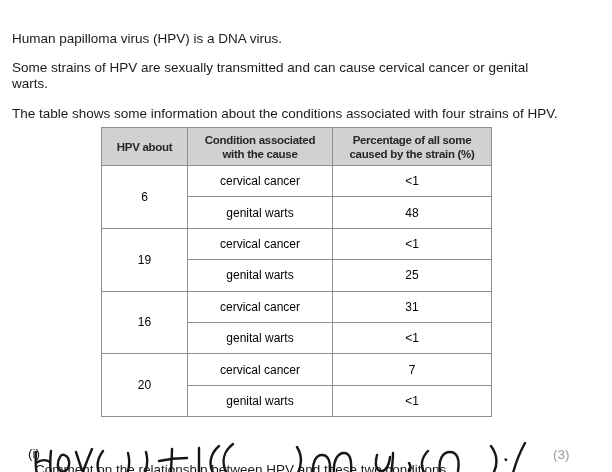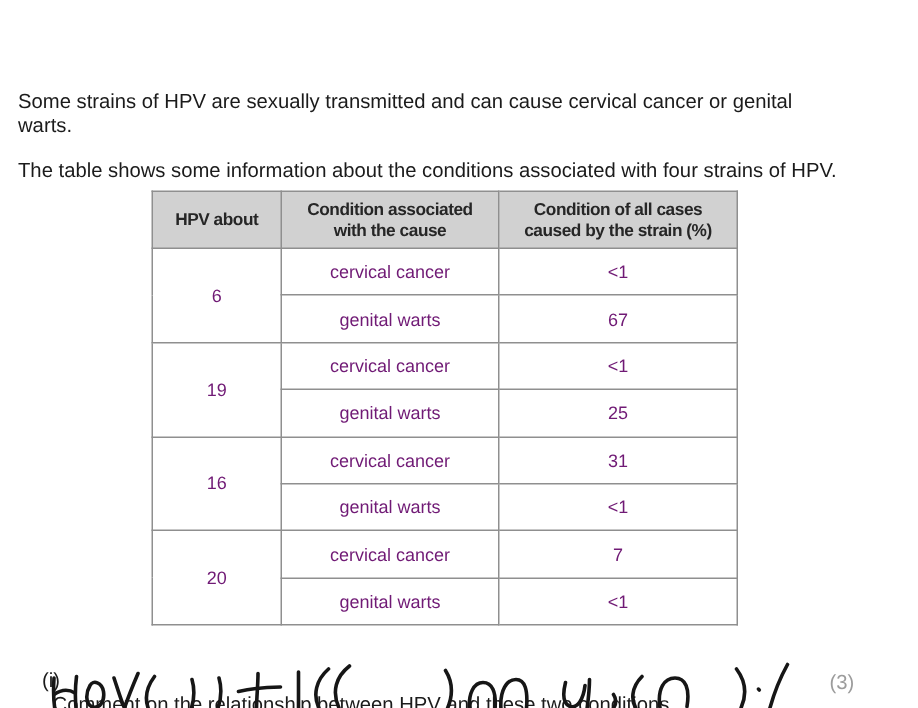--- a/index.html
+++ b/index.html
@@ -53,21 +53,21 @@
     color: #262626;
     letter-spacing: -0.3px;
     white-space: pre;
   }
   .col-strain { width: 85px; }
   .col-condition { width: 144px; }
   .col-percentage { width: 158px; }
   .hpv-table tbody td {
     height: 30.4px;
     font-size: 12px;
-    color: #701a75;
+    color: #000000;
     background: #ffffff;
   }
   .strain-cell {
     font-size: 12.5px;
   }
 
   .question-line {
     position: absolute;
     left: 13px;
     top: 430px;
@@ -94,43 +94,44 @@
     width: 612px;
     height: 472px;
     pointer-events: none;
   }
 </style>
 </head>
 <body>
 
 <div class="page">
 
+  <p class="para para-1">Human papilloma virus (HPV) is a DNA virus.</p>
   <p class="para para-3">The table shows some information about the conditions associated with four strains of HPV.</p>
   <p class="para para-2">Some strains of HPV are sexually transmitted and can cause cervical cancer or genital
 warts.</p>
 
   <table class="hpv-table">
     <thead>
       <tr>
         <th class="col-strain">HPV about</th>
         <th class="col-condition">Condition associated
 with the cause</th>
-        <th class="col-percentage">Condition of all cases
+        <th class="col-percentage">Percentage of all some
 caused by the strain (%)</th>
       </tr>
     </thead>
     <tbody>
       <tr>
         <td class="strain-cell" rowspan="2">6</td>
         <td>cervical cancer</td>
         <td>&lt;1</td>
       </tr>
       <tr>
         <td>genital warts</td>
-        <td>67</td>
+        <td>48</td>
       </tr>
       <tr>
         <td class="strain-cell" rowspan="2">19</td>
         <td>cervical cancer</td>
         <td>&lt;1</td>
       </tr>
       <tr>
         <td>genital warts</td>
         <td>25</td>
       </tr>

